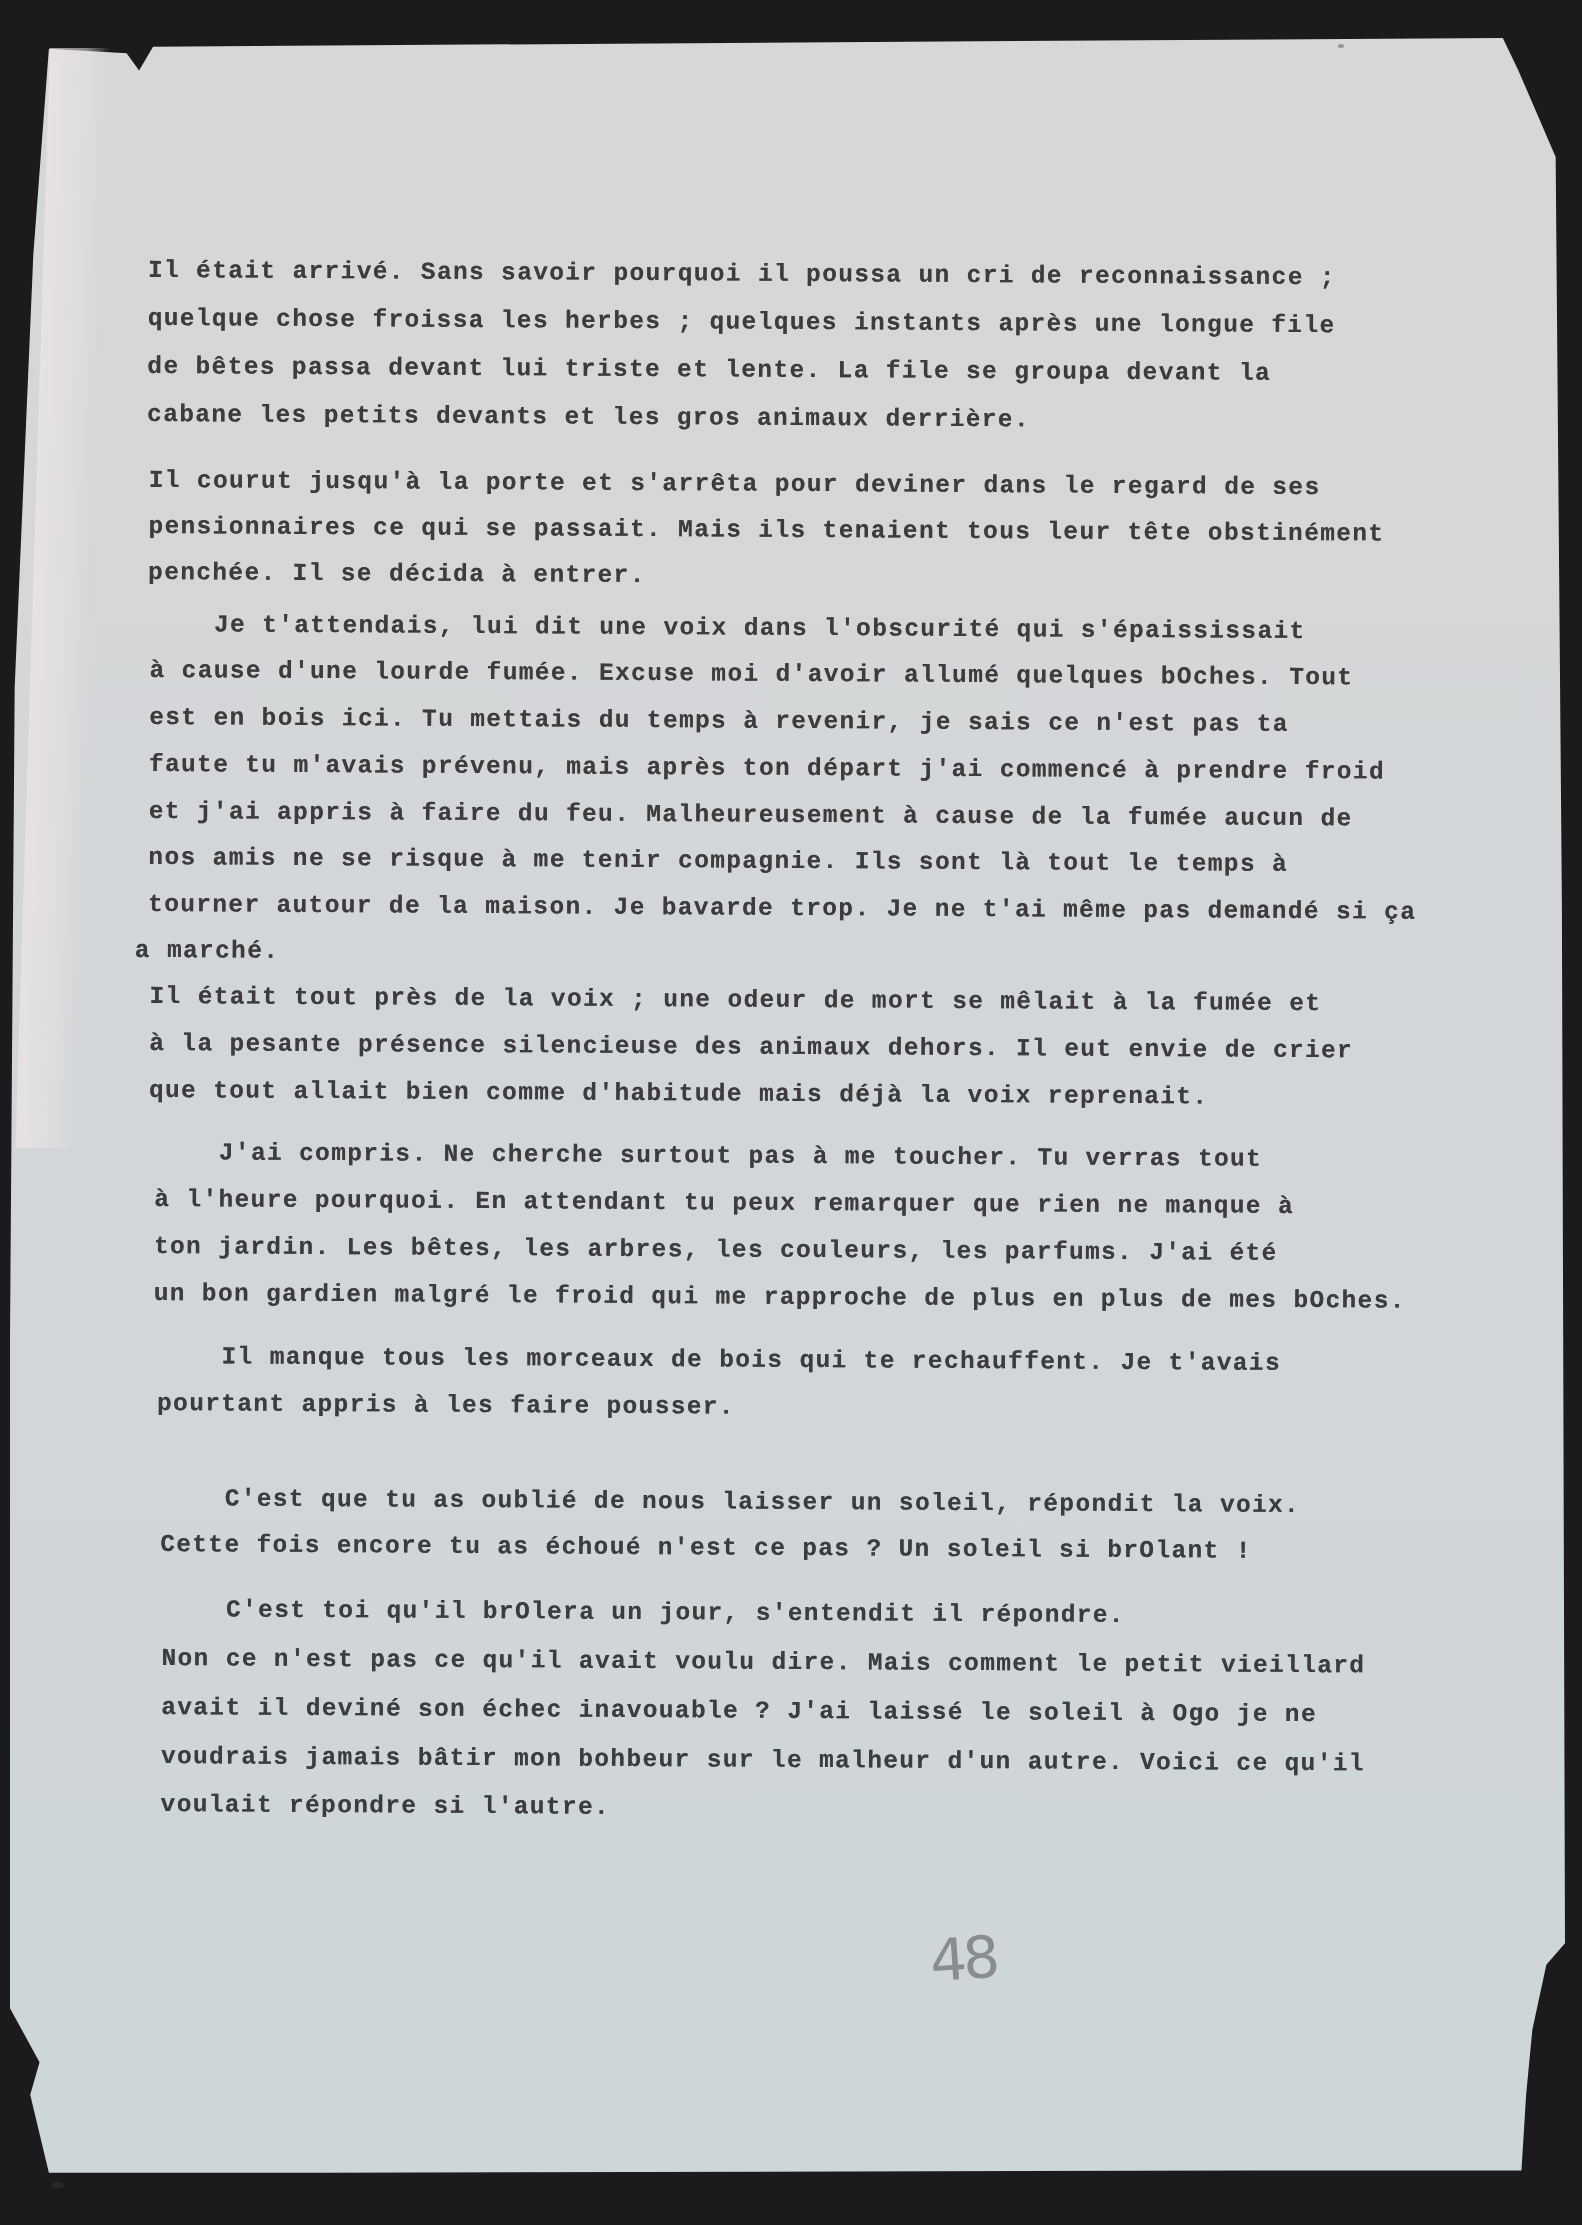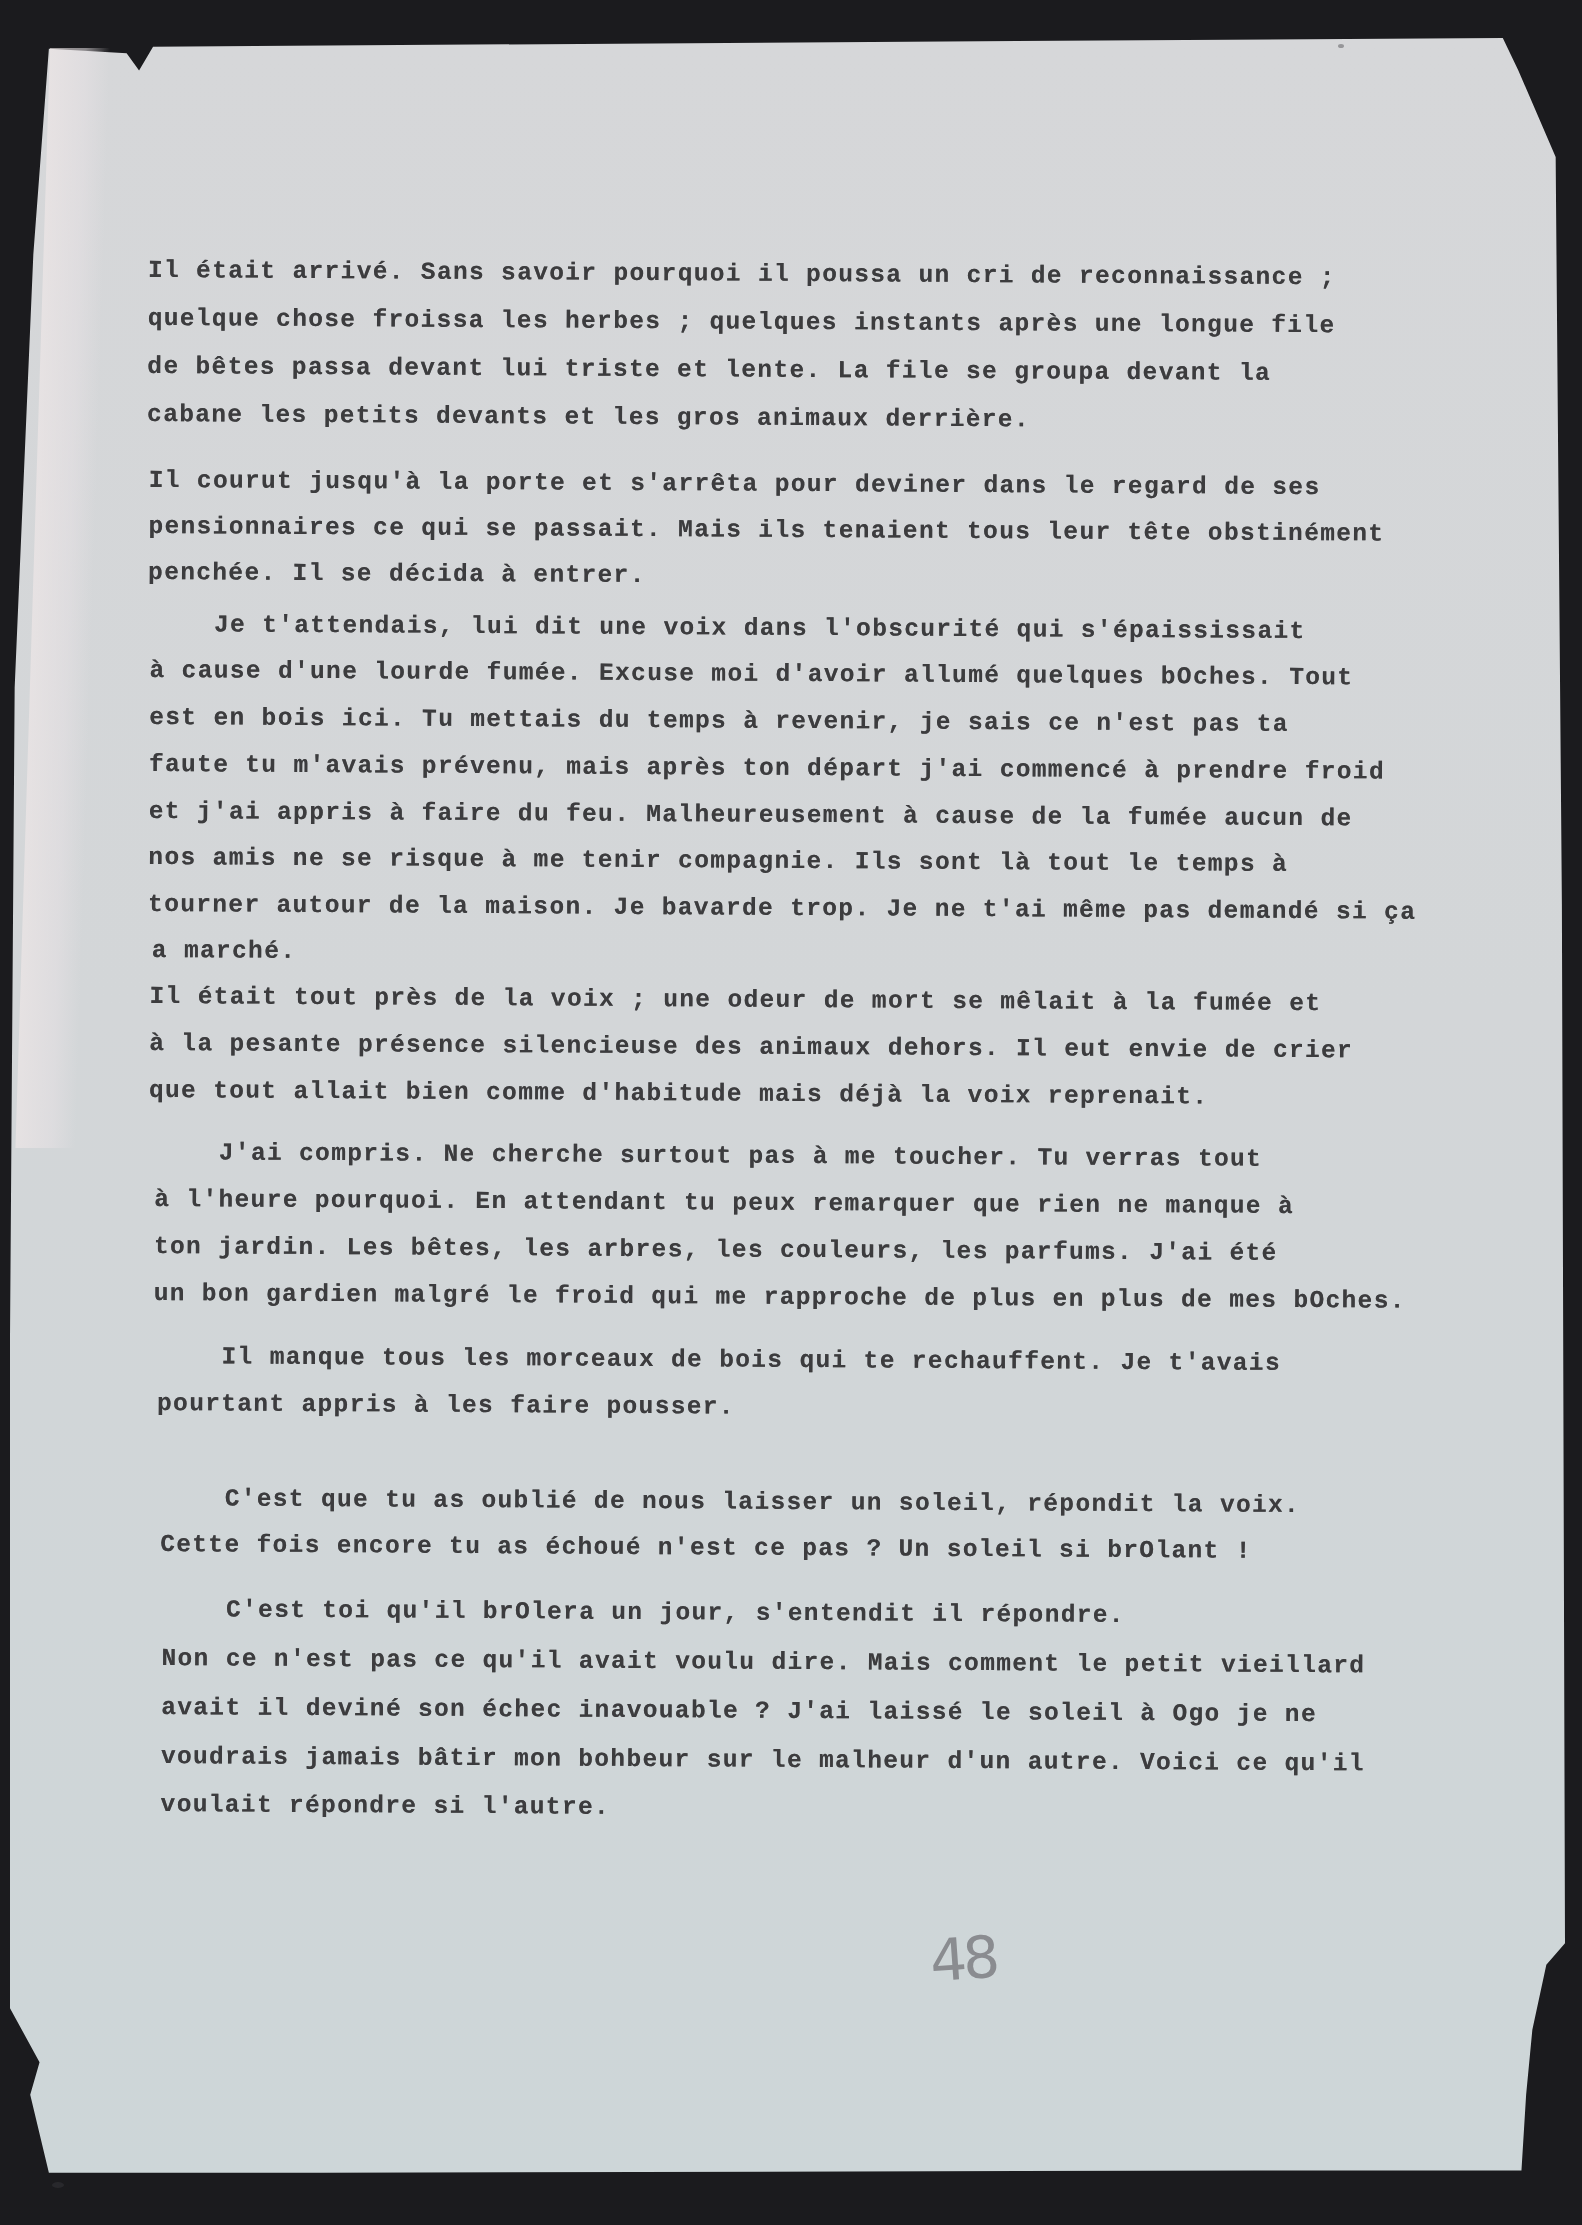--- a/index.html
+++ b/index.html
@@ -106,21 +106,21 @@
   <div class="line" style="left:150px;top:512px;">pensionnaires ce qui se passait. Mais ils tenaient tous leur tête obstinément</div>
   <div class="line" style="left:150px;top:558px;">penchée. Il se décida à entrer.</div>
 
   <div class="line" style="left:152px;top:610px;">    Je t'attendais, lui dit une voix dans l'obscurité qui s'épaississait</div>
   <div class="line" style="left:152px;top:656px;">à cause d'une lourde fumée. Excuse moi d'avoir allumé quelques bOches. Tout</div>
   <div class="line" style="left:152px;top:703px;">est en bois ici. Tu mettais du temps à revenir, je sais ce n'est pas ta</div>
   <div class="line" style="left:152px;top:750px;">faute tu m'avais prévenu, mais après ton départ j'ai commencé à prendre froid</div>
   <div class="line" style="left:152px;top:797px;">et j'ai appris à faire du feu. Malheureusement à cause de la fumée aucun de</div>
   <div class="line" style="left:152px;top:843px;">nos amis ne se risque à me tenir compagnie. Ils sont là tout le temps à</div>
   <div class="line" style="left:152px;top:890px;">tourner autour de la maison. Je bavarde trop. Je ne t'ai même pas demandé si ça</div>
-  <div class="line" style="left:156px;top:936px;">a marché.</div>
+  <div class="line" style="left:139px;top:936px;">a marché.</div>
 
   <div class="line" style="left:154px;top:982px;">Il était tout près de la voix ; une odeur de mort se mêlait à la fumée et</div>
   <div class="line" style="left:154px;top:1029px;">à la pesante présence silencieuse des animaux dehors. Il eut envie de crier</div>
   <div class="line" style="left:154px;top:1076px;">que tout allait bien comme d'habitude mais déjà la voix reprenait.</div>
 
   <div class="line" style="left:160px;top:1138px;">    J'ai compris. Ne cherche surtout pas à me toucher. Tu verras tout</div>
   <div class="line" style="left:160px;top:1185px;">à l'heure pourquoi. En attendant tu peux remarquer que rien ne manque à</div>
   <div class="line" style="left:160px;top:1232px;">ton jardin. Les bêtes, les arbres, les couleurs, les parfums. J'ai été</div>
   <div class="line" style="left:160px;top:1279px;">un bon gardien malgré le froid qui me rapproche de plus en plus de mes bOches.</div>
 

